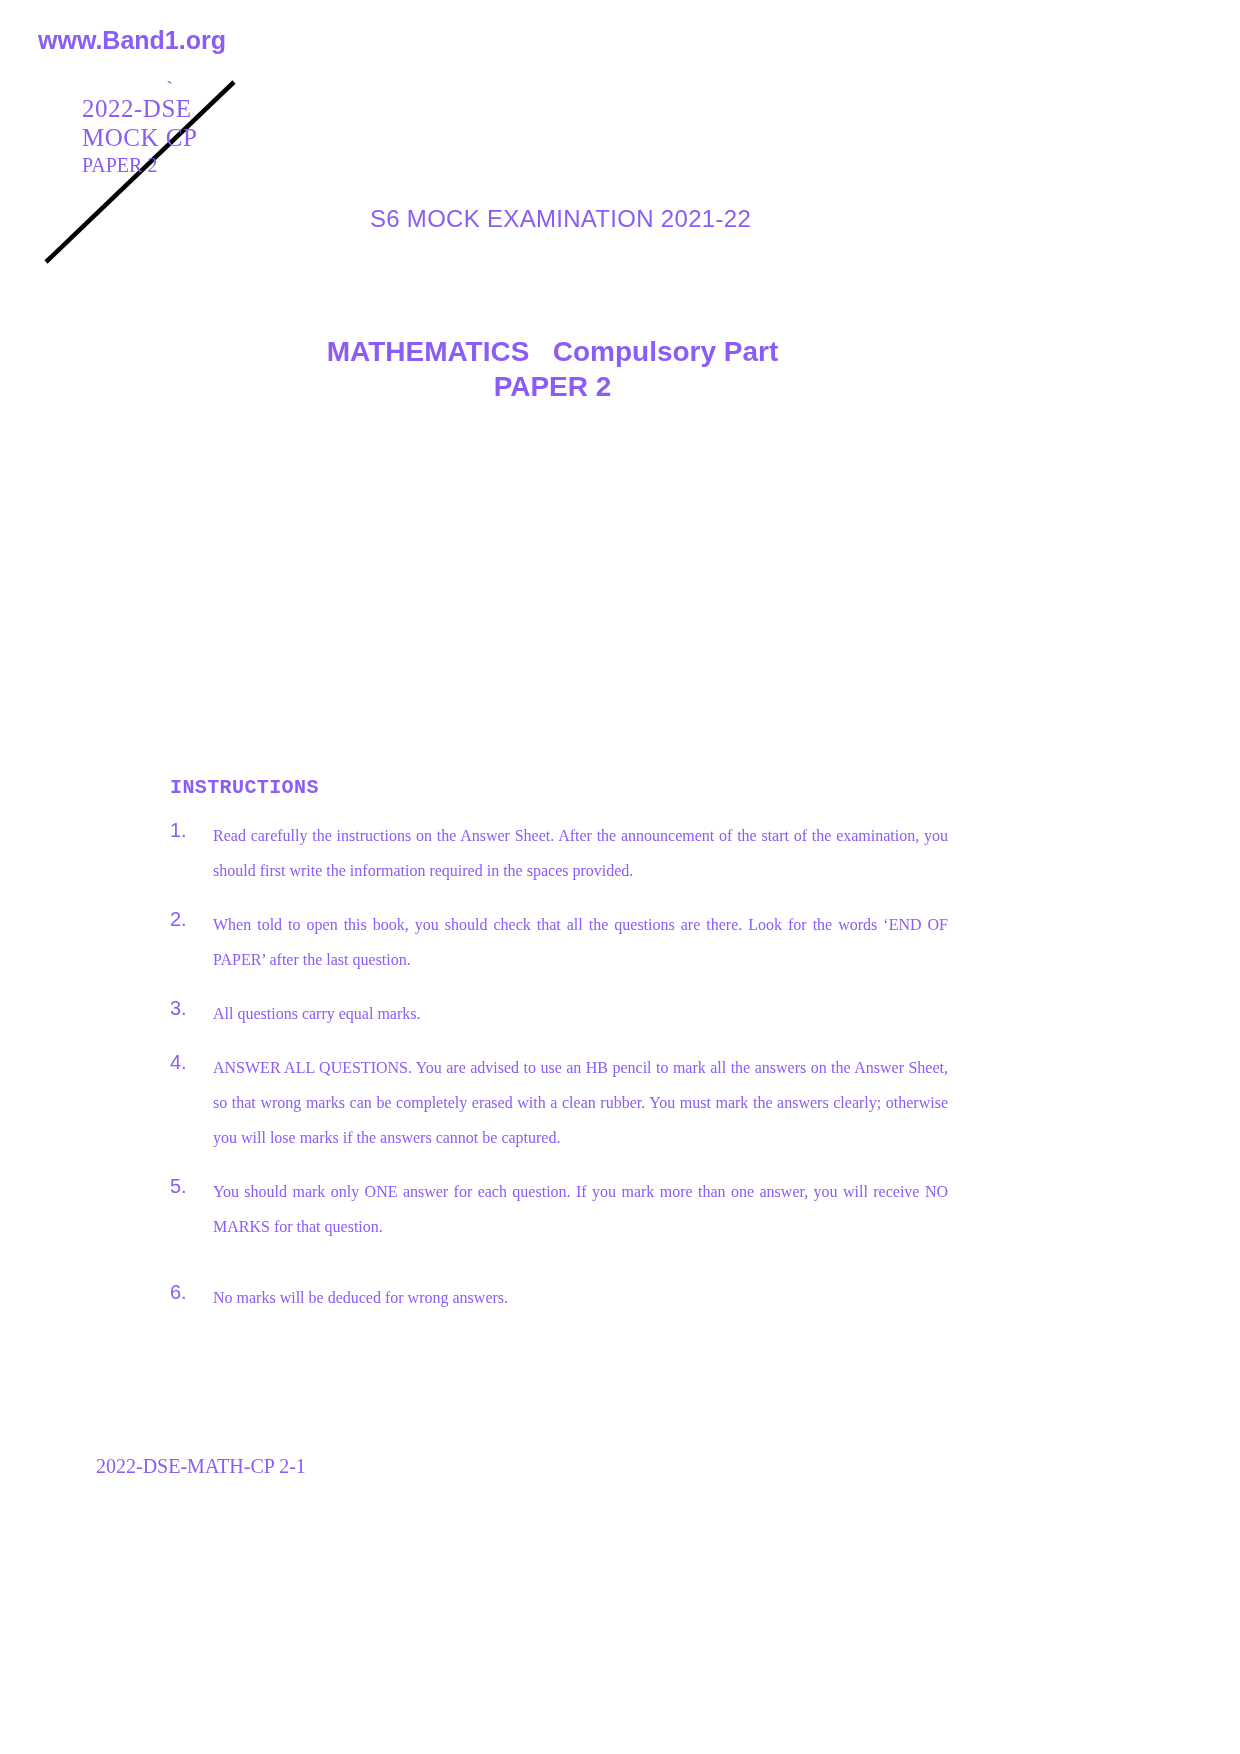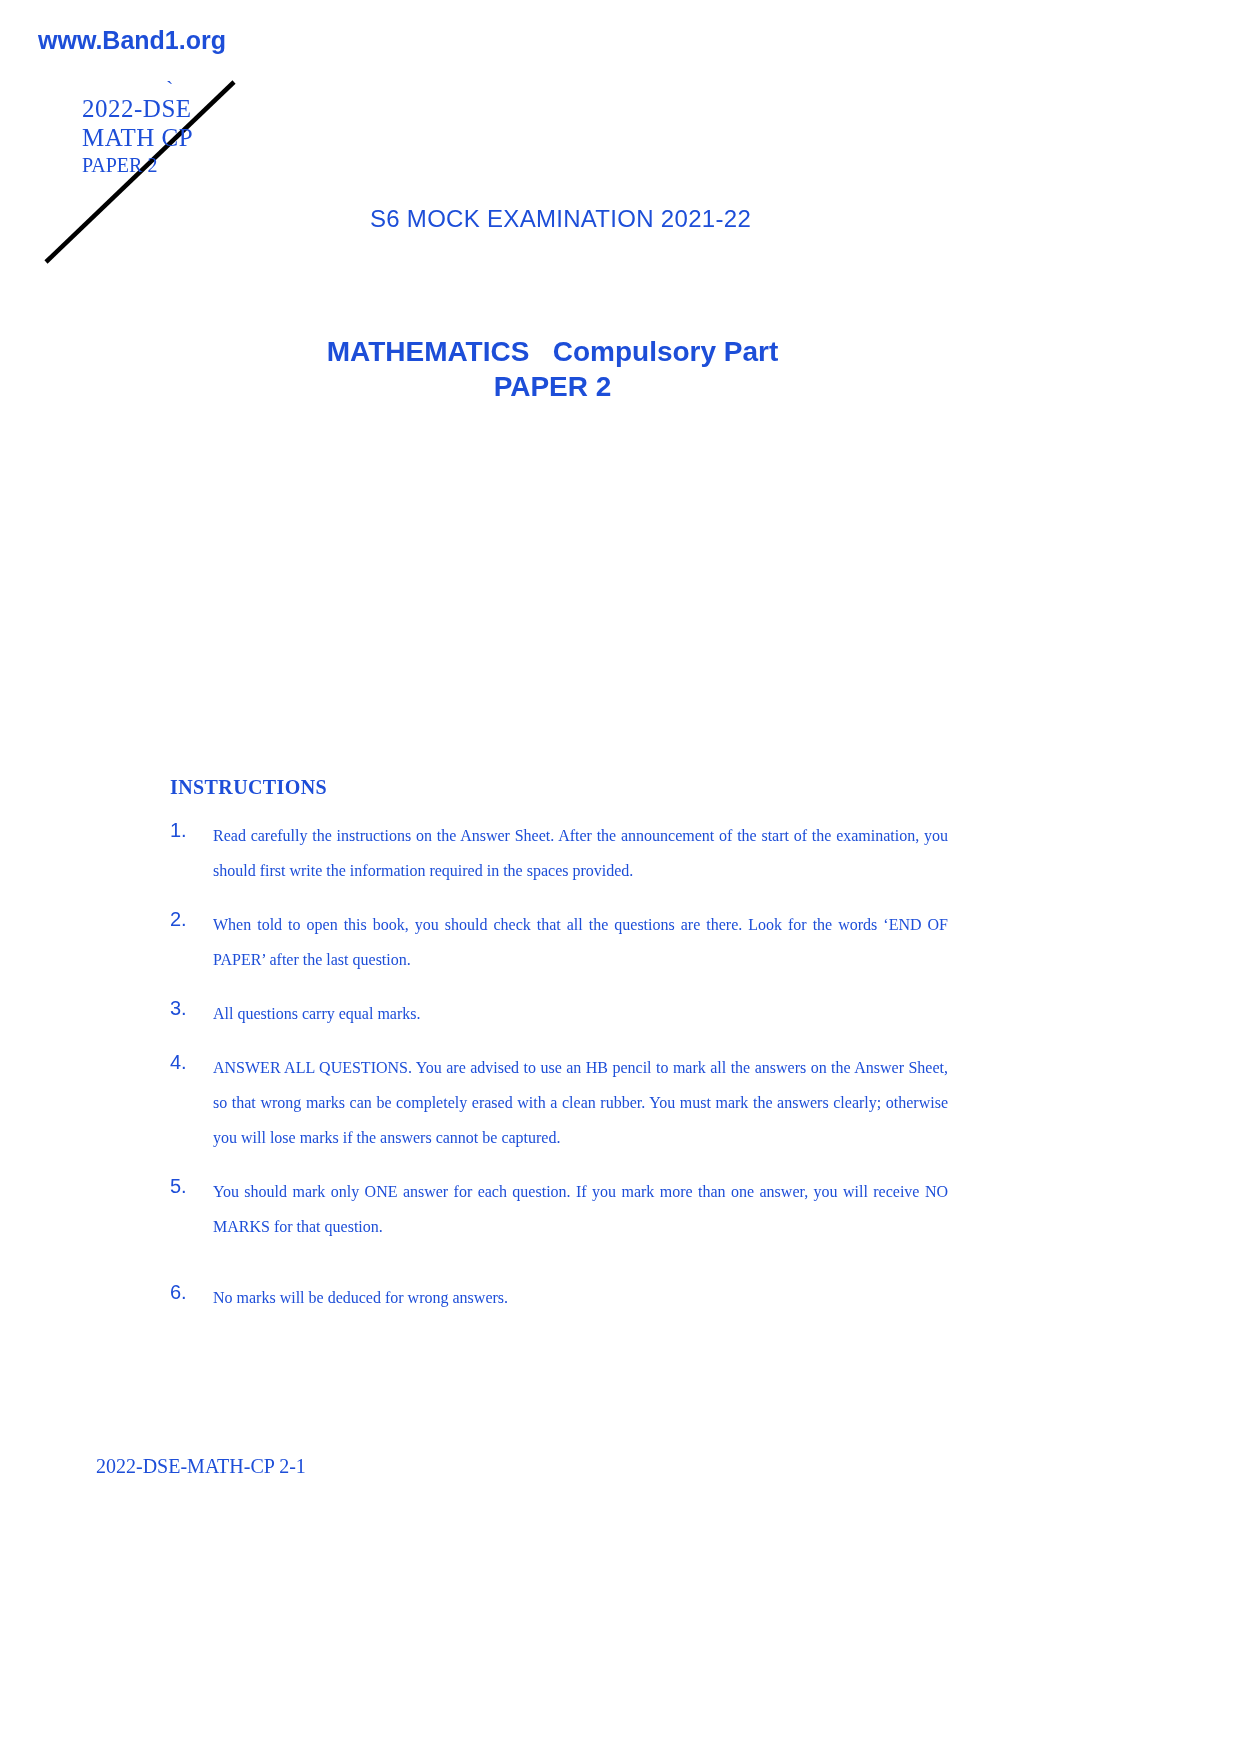--- a/index.html
+++ b/index.html
@@ -5,21 +5,21 @@
   html, body {
     margin: 0;
     padding: 0;
     background: #ffffff;
   }
   .page {
     position: relative;
     width: 1240px;
     height: 1754px;
     background: #ffffff;
-    color: #1d4ed8;
+    color: #8b5cf6;
     overflow: hidden;
   }
 
   
   .watermark {
     position: absolute;
     left: 38px;
     top: 26px;
     font-family: "Liberation Sans", sans-serif;
     font-weight: 700;
@@ -91,21 +91,21 @@
     top: 506px;
     font-family: "Liberation Serif", serif;
     font-size: 23px;
   }
 
   
   .instructions-heading {
     position: absolute;
     left: 170px;
     top: 776px;
-    font-family: Liberation Serif, serif;
+    font-family: Liberation Mono, monospace;
     font-weight: 700;
     font-size: 20px;
     letter-spacing: 0.4px;
   }
   .instructions-list {
     position: absolute;
     left: 170px;
     top: 818px;
     width: 778px;
   }
@@ -152,21 +152,21 @@
   <div class="watermark">www.Band1.org</div>
 
   <svg class="diagonal" viewBox="0 0 200 195">
     <line x1="6" y1="188" x2="194" y2="8" stroke="#000000" stroke-width="4.5"></line>
   </svg>
 
   <div class="badge-tick">`</div>
 
   <div class="badge">
     <span class="badge-line-1">2022-DSE</span>
-    <span class="badge-line-2">MATH CP</span>
+    <span class="badge-line-2">MOCK CP</span>
     <span class="badge-line-3">PAPER 2</span>
   </div>
 
   <div class="center-col exam-title">S6 MOCK EXAMINATION 2021-22</div>
 
   <div class="center-col subject-title">MATHEMATICS   Compulsory Part</div>
 
   <div class="center-col paper-title">PAPER 2</div>
 
 

